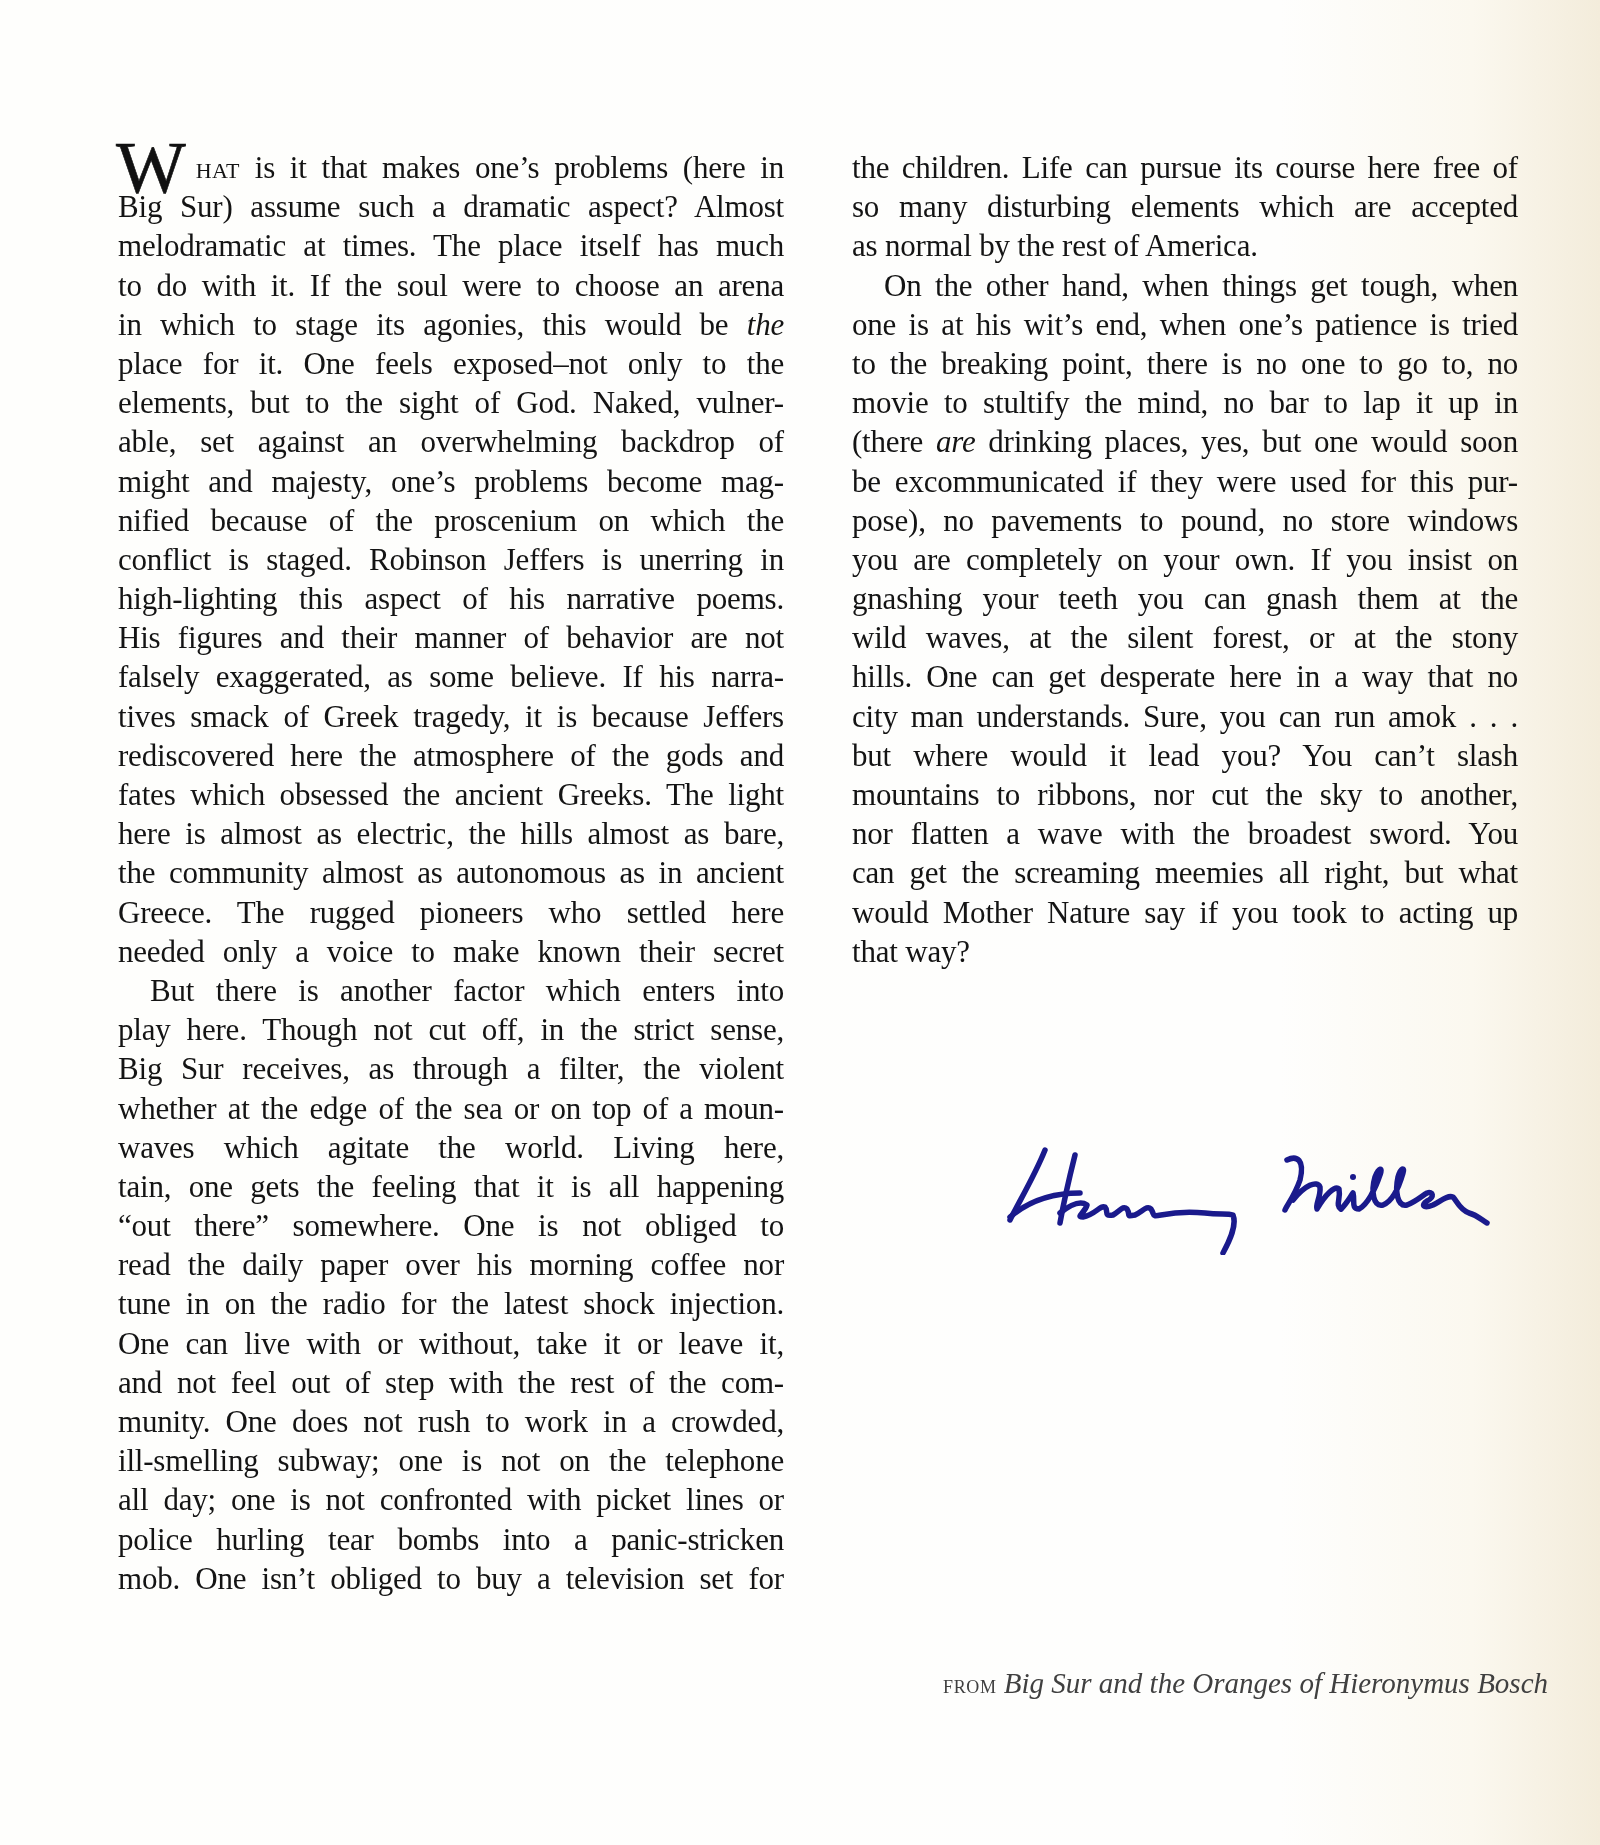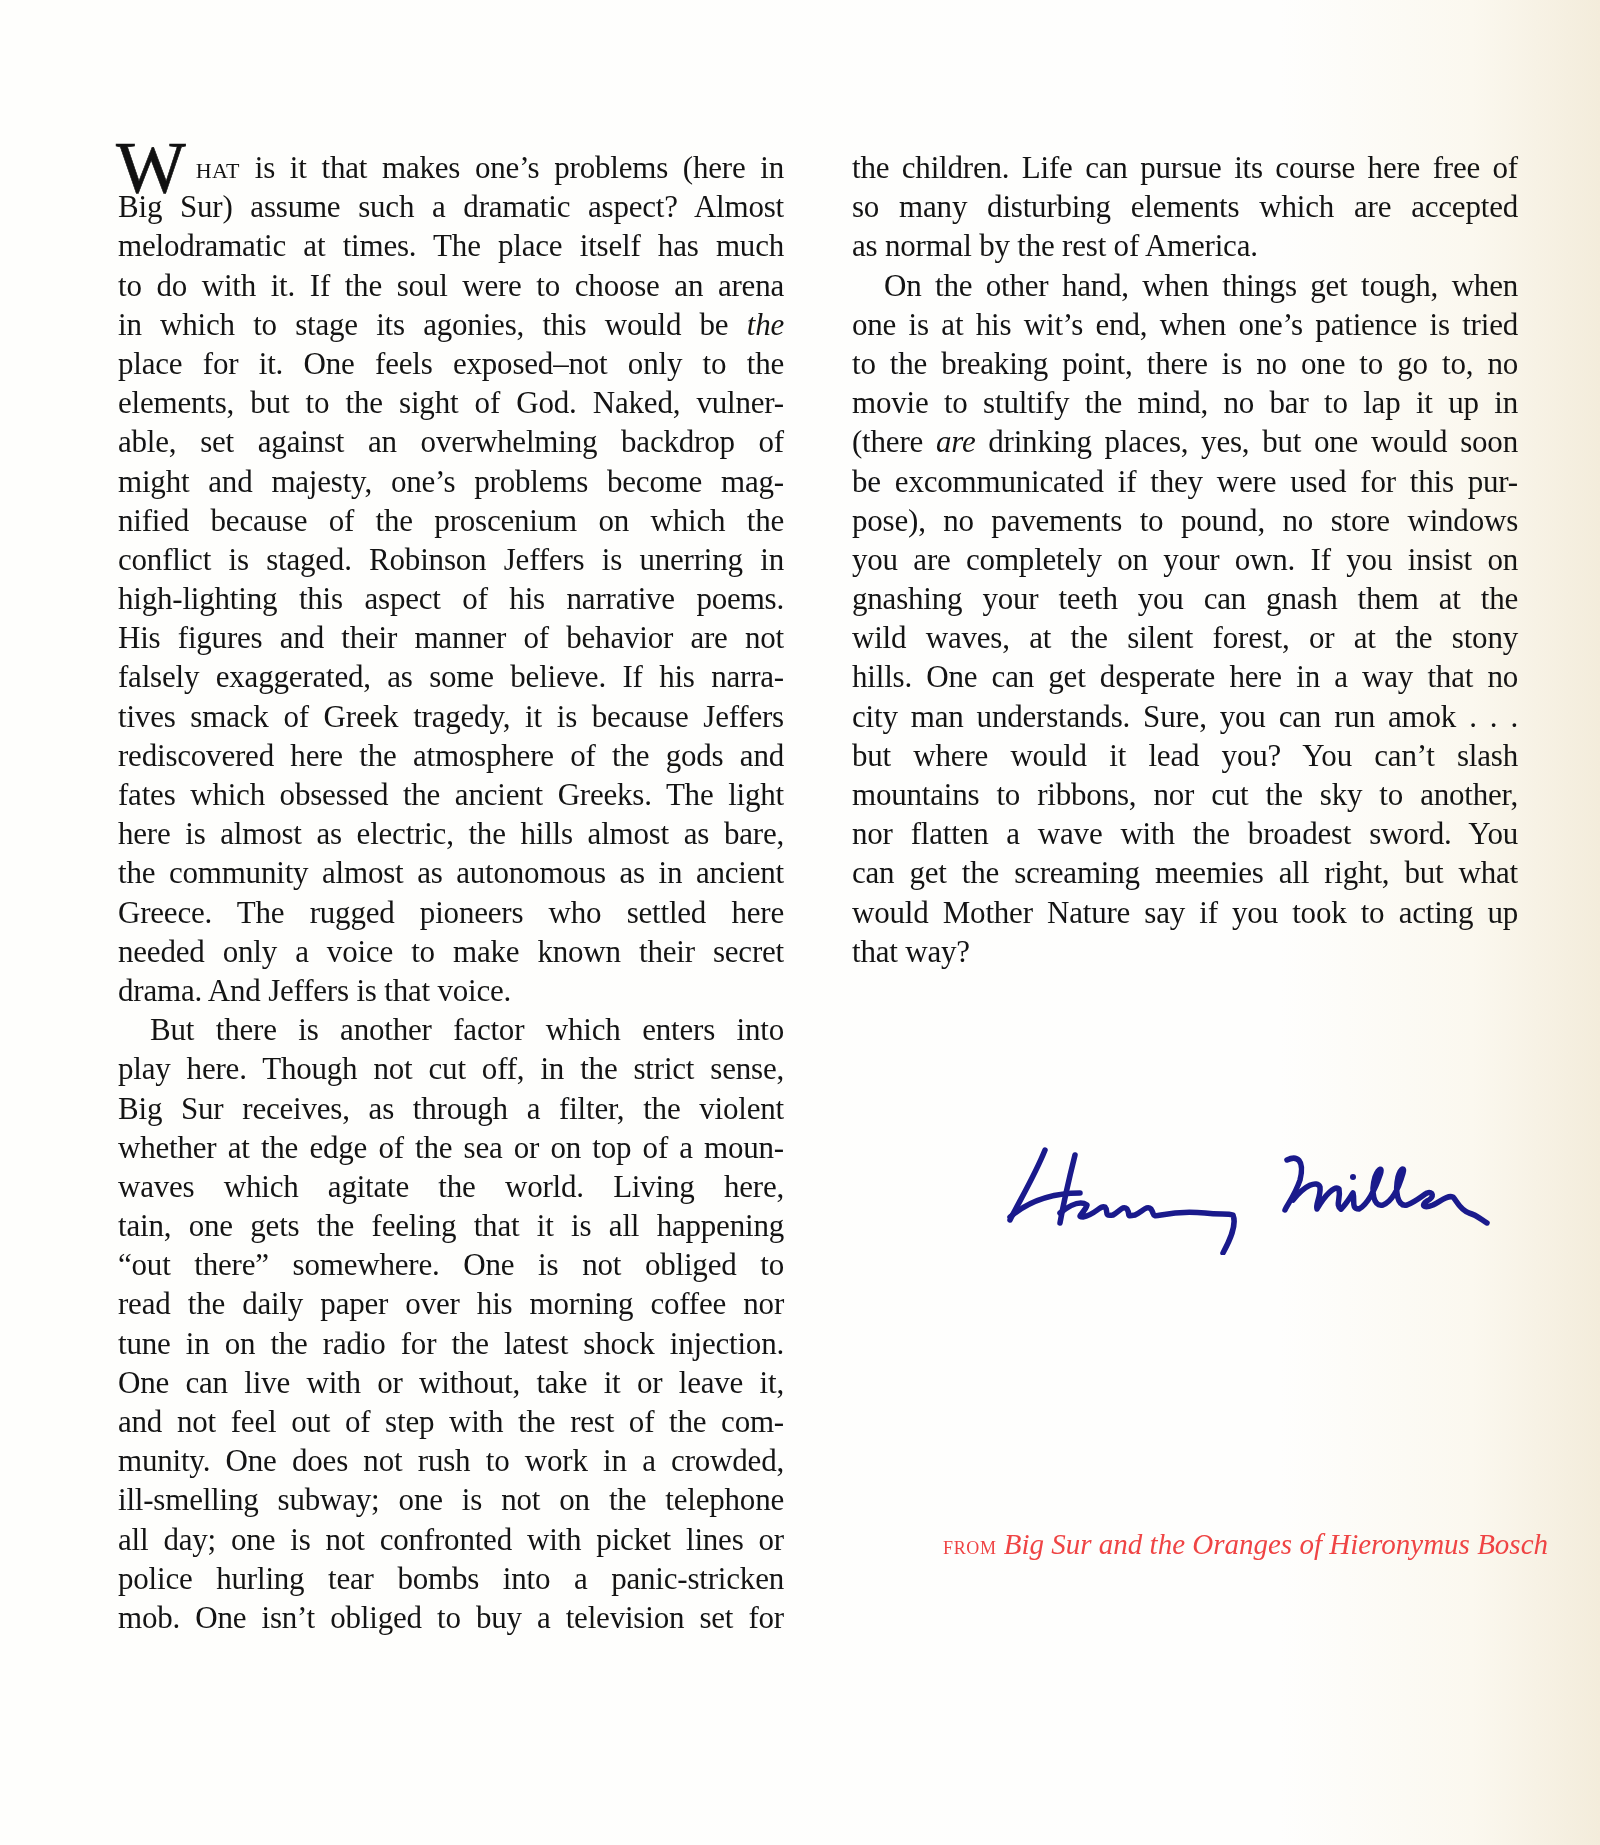--- a/index.html
+++ b/index.html
@@ -23,22 +23,22 @@
   .line.indent { padding-left: 32px; }
   .dropcap {
     float: left; font-size: 74px; line-height: 60px; height: 44px;
     margin: -10px 2px 0 -2px; font-weight: normal; color: #111;
     -webkit-text-stroke: 0.6px #111;
   }
   .smallcaps { font-variant: small-caps; text-transform: lowercase; letter-spacing: 0.5px; margin-left: 8px; }
   em { font-style: italic; }
   .signature { position: absolute; left: 975px; top: 1105px; width: 580px; height: 150px; }
   .footer {
-    position: absolute; right: 52px; top: 1528px;
-    font-size: 29px; white-space: nowrap; color: #ef4444;
+    position: absolute; right: 52px; top: 1667px;
+    font-size: 29px; white-space: nowrap; color: #404040;
   }
   .footer .from { font-variant: small-caps; text-transform: lowercase; font-size: 26px; letter-spacing: 0.6px; }
   .footer .title { font-style: italic; }
 </style>
 </head>
 <body>
 
 <div class="page">
 
   <div class="col left">
@@ -56,21 +56,20 @@
     <span class="line">high-lighting this aspect of his narrative poems.</span>
     <span class="line">His figures and their manner of behavior are not</span>
     <span class="line">falsely exaggerated, as some believe. If his narra-</span>
     <span class="line">tives smack of Greek tragedy, it is because Jeffers</span>
     <span class="line">rediscovered here the atmosphere of the gods and</span>
     <span class="line">fates which obsessed the ancient Greeks. The light</span>
     <span class="line">here is almost as electric, the hills almost as bare,</span>
     <span class="line">the community almost as autonomous as in ancient</span>
     <span class="line">Greece. The rugged pioneers who settled here</span>
     <span class="line">needed only a voice to make known their secret</span>
-    <span class="line last">drama. And Jeffers is that voice.</span>
     <span class="line indent">But there is another factor which enters into</span>
     <span class="line">play here. Though not cut off, in the strict sense,</span>
     <span class="line">Big Sur receives, as through a filter, the violent</span>
     <span class="line">whether at the edge of the sea or on top of a moun-</span>
     <span class="line">waves which agitate the world. Living here,</span>
     <span class="line">tain, one gets the feeling that it is all happening</span>
     <span class="line">“out there” somewhere. One is not obliged to</span>
     <span class="line">read the daily paper over his morning coffee nor</span>
     <span class="line">tune in on the radio for the latest shock injection.</span>
     <span class="line">One can live with or without, take it or leave it,</span>

